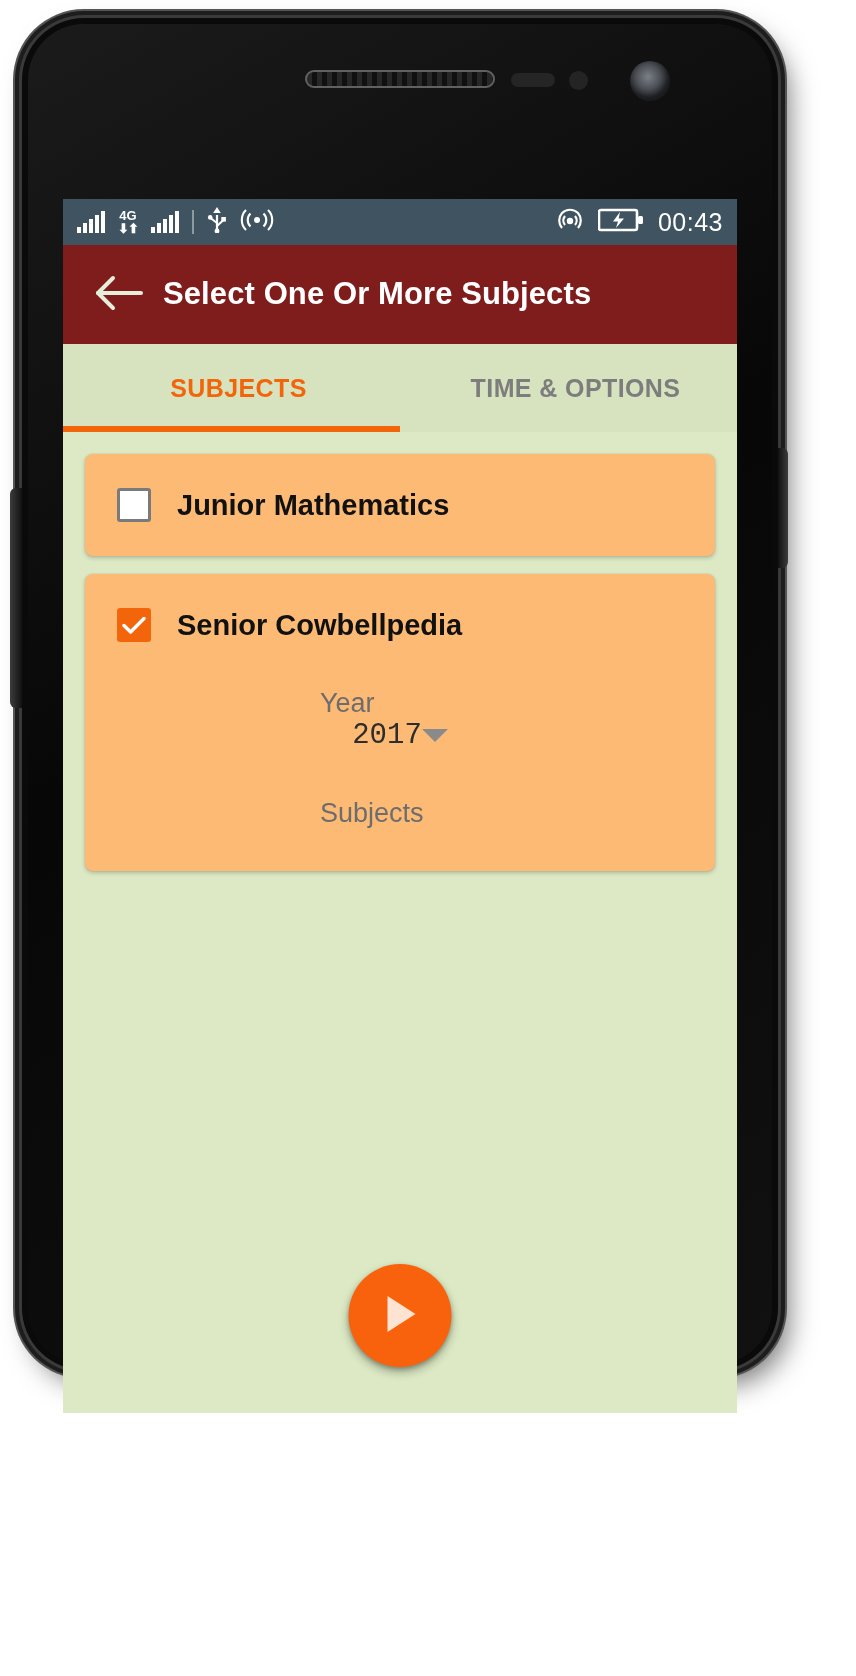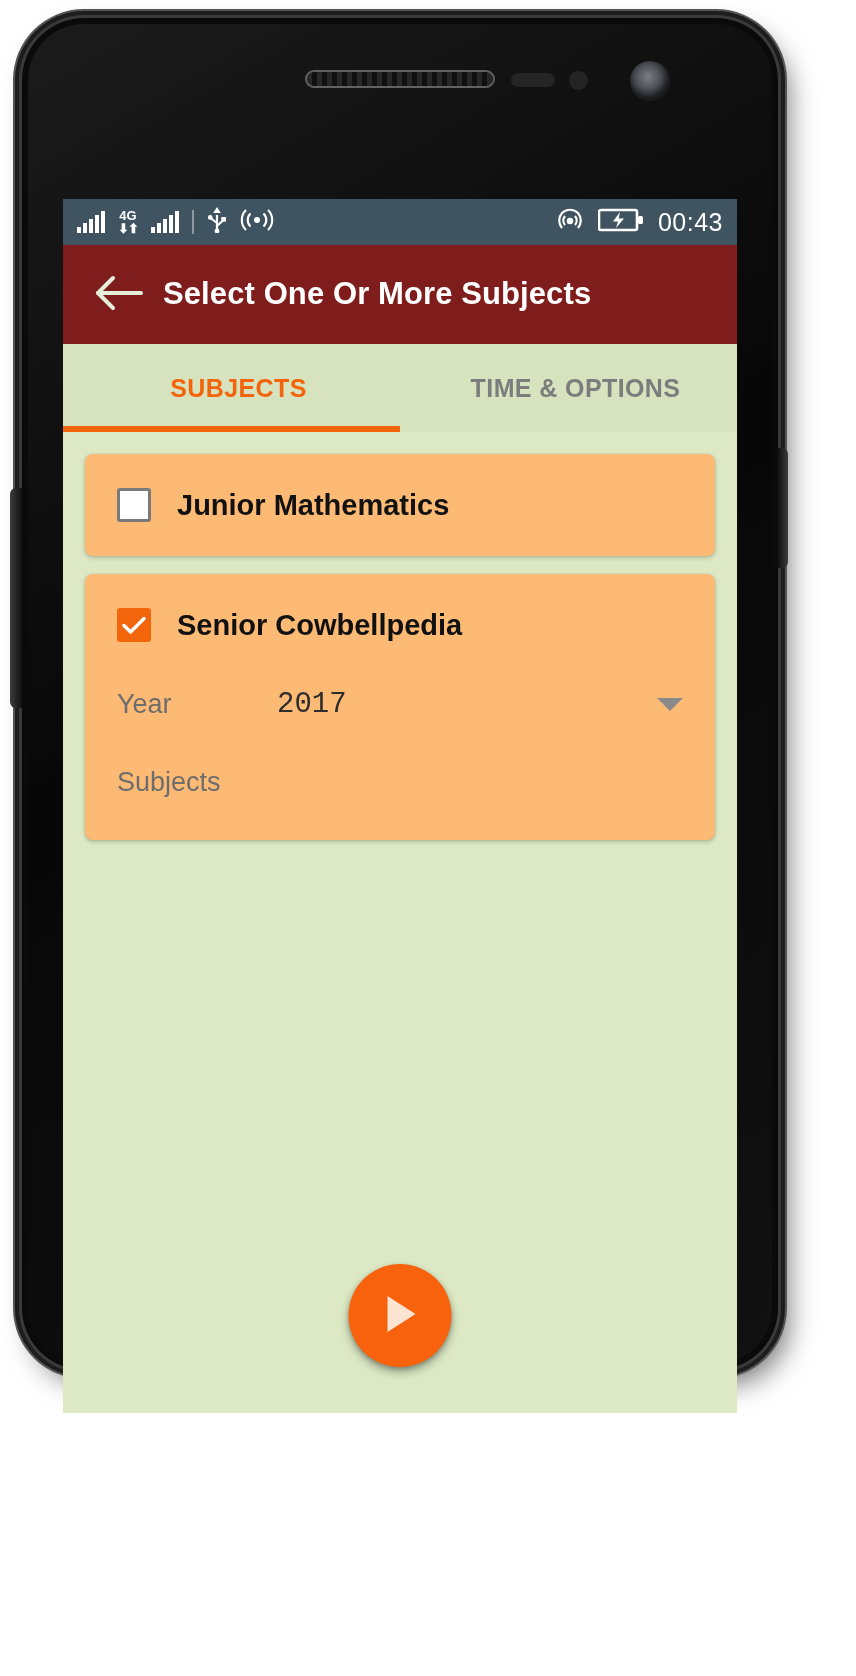--- a/index.html
+++ b/index.html
@@ -169,20 +169,21 @@
   .checkbox.checked svg { display: block; }
   .subject-label {
     margin-left: 26px;
     font-size: 29px; font-weight: 700; color: #111;
   }
 
   .spinner-row {
     display: flex; align-items: center;
     padding: 0 32px;
     margin-top: 46px;
+    flex-direction: column;
   }
   .spinner-label {
     width: 160px; flex: 0 0 auto;
     font-size: 27px; color: #6d6d6d; font-weight: 400;
   }
   .spinner-field {
     flex: 1 1 auto;
     display: flex; align-items: center;
     position: relative;
   }

